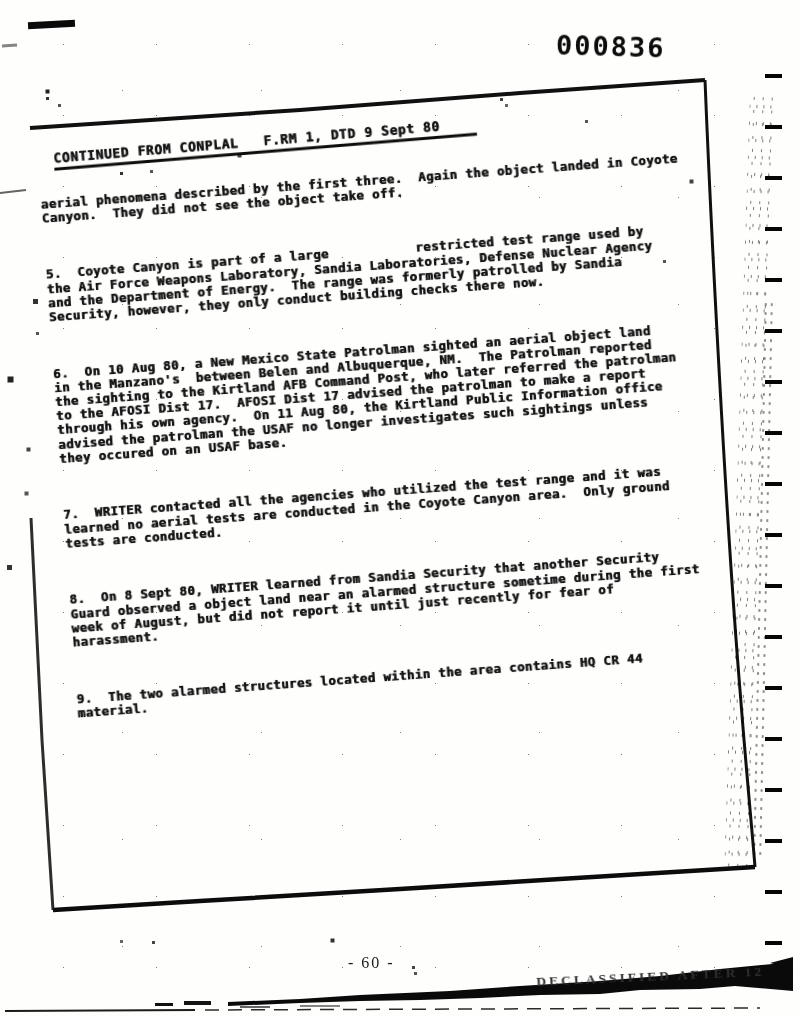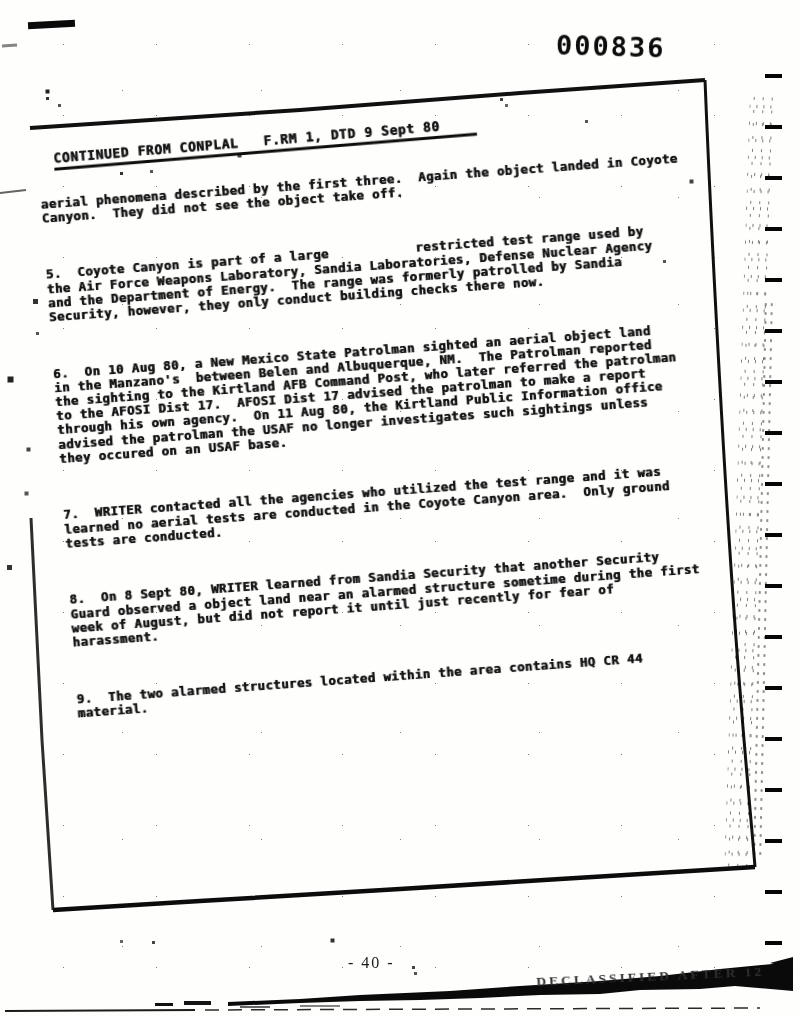--- a/index.html
+++ b/index.html
@@ -171,16 +171,16 @@
 learned no aerial tests are conducted in the Coyote Canyon area.  Only ground
 tests are conducted.</div>
   <div class="para">8.  On 8 Sept 80, WRITER learned from Sandia Security that another Security
 Guard observed a object land near an alarmed structure sometime during the first
 week of August, but did not report it until just recently for fear of
 harassment.</div>
   <div class="para">9.  The two alarmed structures located within the area contains HQ CR 44
 material.</div>
 </div>
 
-<div class="page-number">- 40 -</div>
+<div class="page-number">- 60 -</div>
 <div class="declass">DECLASSIFIED AFTER 12</div>
 
 <div class="layer noise"></div>
 
 </body></html>

